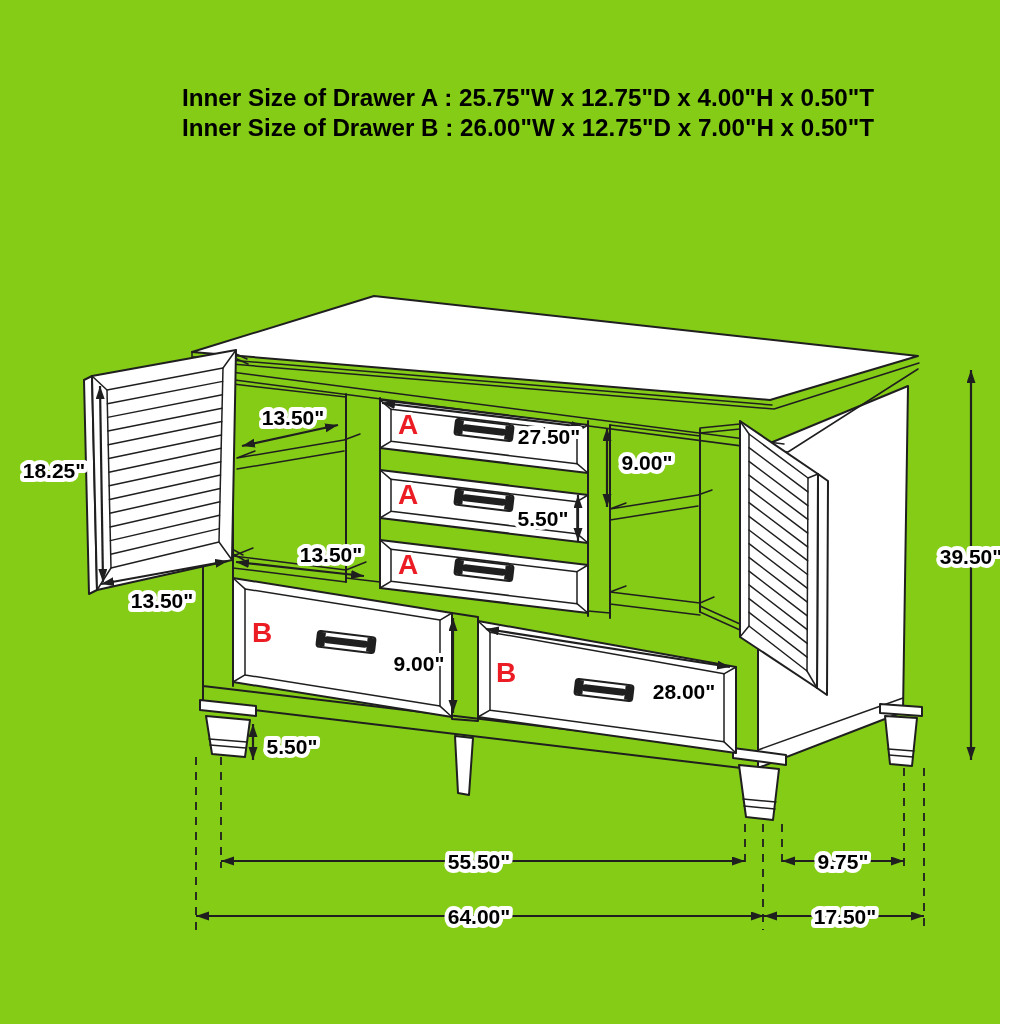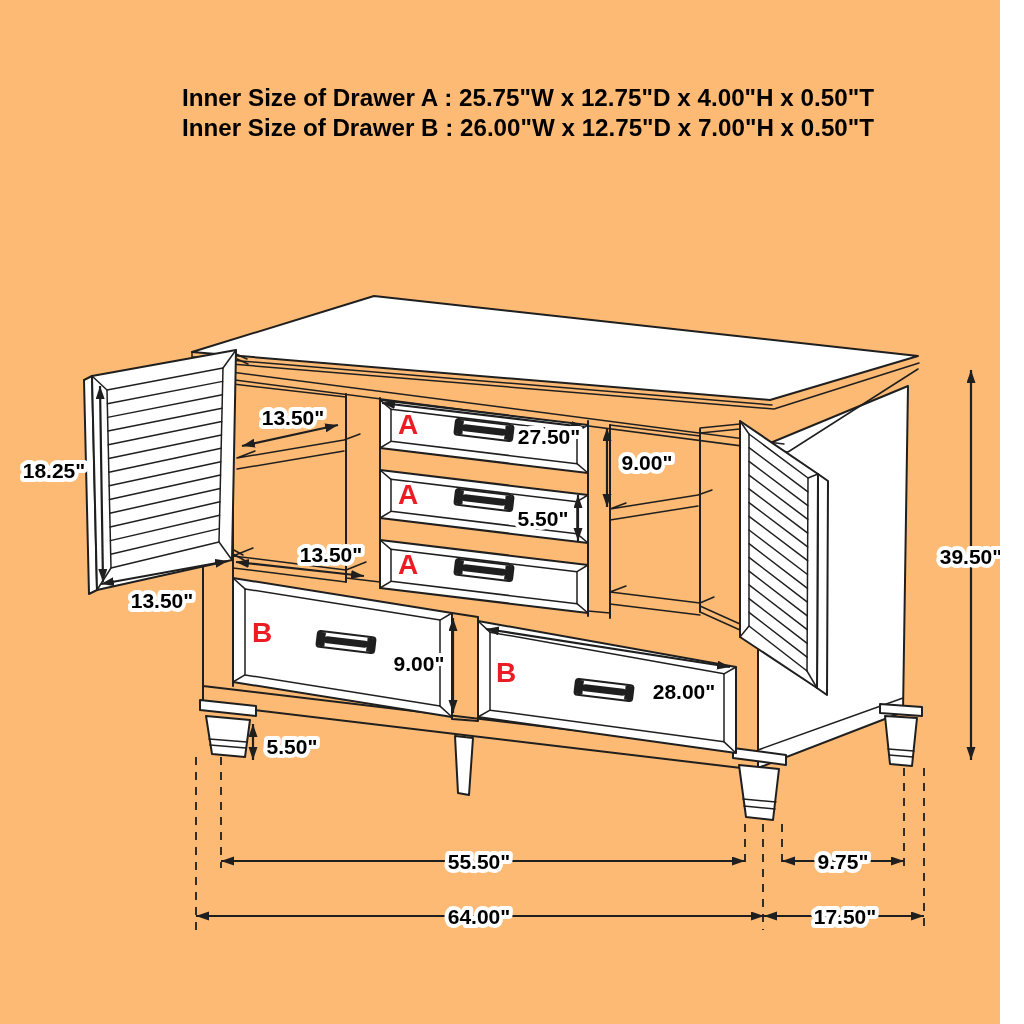--- a/index.html
+++ b/index.html
@@ -1,16 +1,16 @@
 <!DOCTYPE html>
 <html><head>
 <meta charset="utf-8">
 <style>
   html,body{margin:0;padding:0;background:#ffffff;}
-  .stage{position:relative;width:1000px;height:1024px;background:#fdba74;overflow:hidden;}
+  .stage{position:relative;width:1000px;height:1024px;background:#84cc16;overflow:hidden;}
   svg{display:block;}
   .title-text{font:bold 24px "Liberation Sans",sans-serif;fill:#000;}
   .dim-text{font:bold 21px "Liberation Sans",sans-serif;fill:#000;stroke:#fff;stroke-width:8px;paint-order:stroke;stroke-linejoin:round;}
   .red-label{font:bold 28px "Liberation Sans",sans-serif;stroke:#fff;stroke-width:6px;paint-order:stroke;stroke-linejoin:round;}
   .ln{stroke:#1f1f1f;stroke-width:2;fill:none;stroke-linejoin:round;stroke-linecap:round;}
   .ln-thin{stroke:#1f1f1f;stroke-width:1.5;fill:none;stroke-linejoin:round;stroke-linecap:round;}
   .wfill{fill:#ffffff;}
   .dim-line{stroke:#1f1f1f;stroke-width:2.2;fill:none;}
   .dash-line{stroke:#1f1f1f;stroke-width:1.8;fill:none;stroke-dasharray:8 7;}
 </style>

